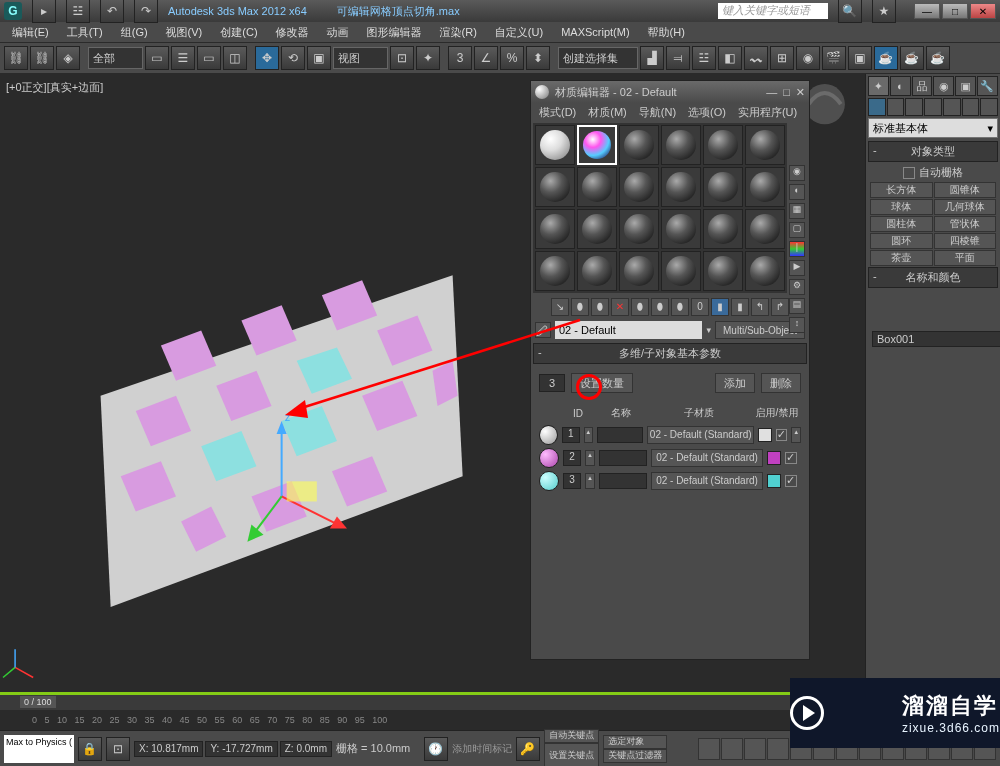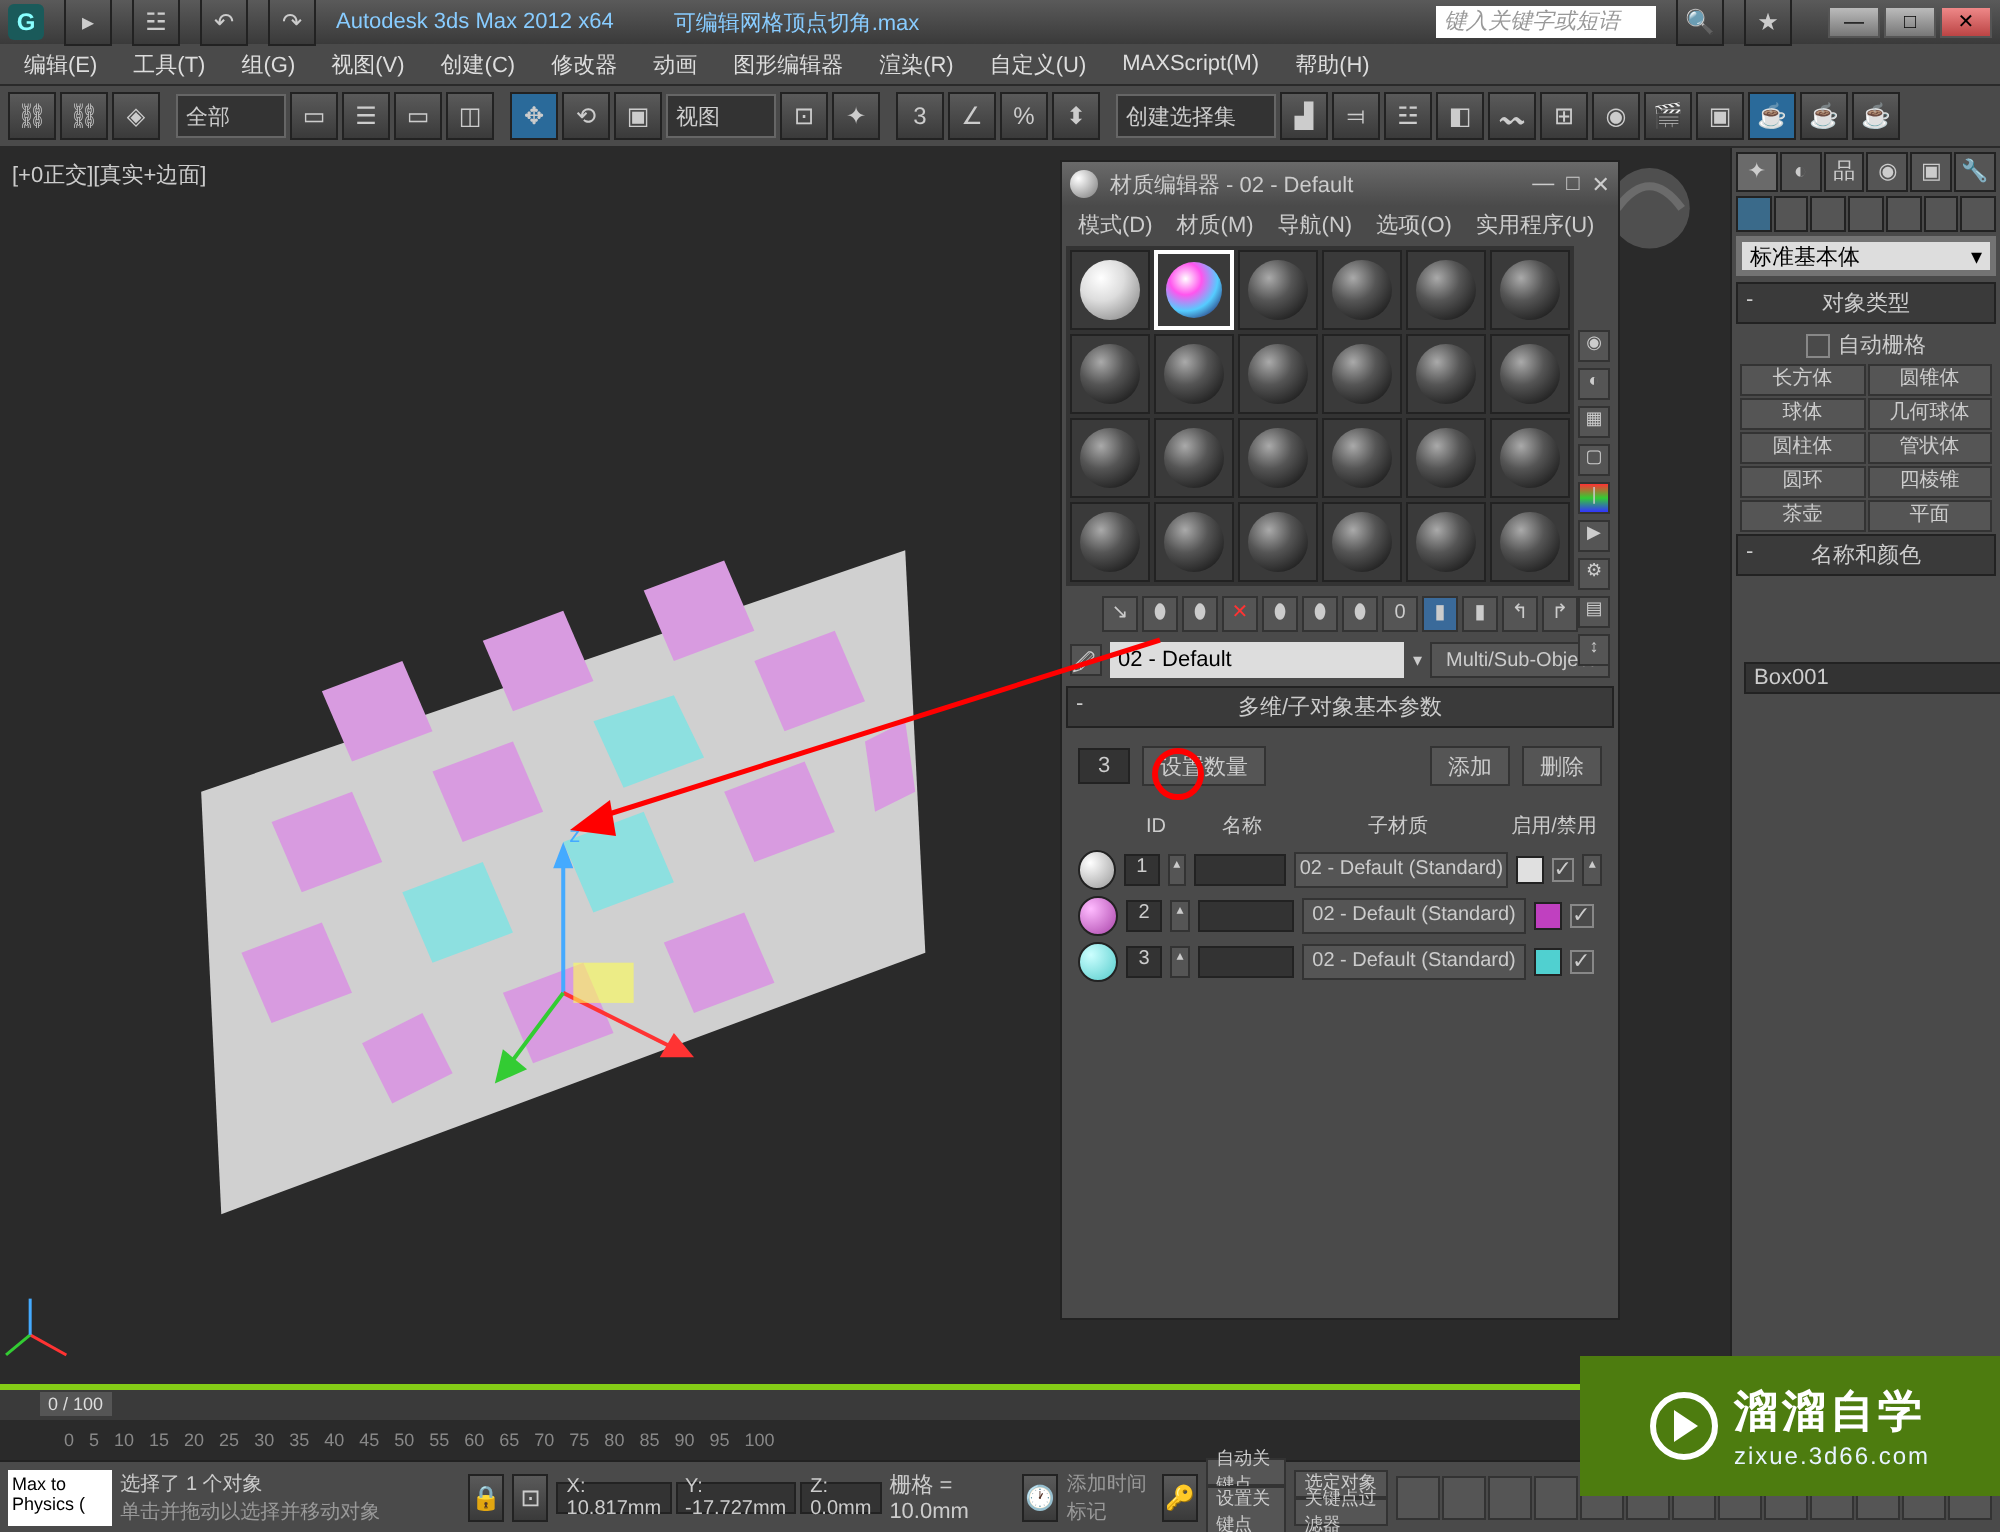--- a/index.html
+++ b/index.html
@@ -76,21 +76,21 @@
 .spn{width:10px;height:16px;background:#555;border:1px solid #333;font-size:7px;text-align:center;}
 
 
 .cmdpanel{width:135px;background:#4a4a4a;border-left:1px solid #222;display:flex;flex-direction:column;padding:2px;}
 .flytabs{display:flex;gap:1px;margin-bottom:2px;}
 .flytabs .ft{flex:1;height:20px;background:#555;border:1px solid #222;font-size:11px;text-align:center;line-height:18px;}
 .flytabs .ft.on{background:#6a6a6a;}
 .catbar{display:flex;gap:1px;margin-bottom:2px;}
 .catbar .cb{flex:1;height:18px;background:#555;border:1px solid #222;}
 .catbar .cb.on{background:#3a6a8a;}
-.droprow{height:20px;background:#ddd;color:#000;border:3px solid #737373;padding:0 4px;display:flex;align-items:center;margin-bottom:2px;}
+.droprow{height:20px;background:#ddd;color:#000;border:1px solid #737373;padding:0 4px;display:flex;align-items:center;margin-bottom:2px;}
 .rhead{background:#3a3a3a;border:1px solid #222;padding:2px;text-align:center;margin:1px 0;position:relative;}
 .rhead .m{position:absolute;left:4px;}
 .autogrid{display:flex;align-items:center;justify-content:center;gap:4px;padding:2px;}
 .primgrid{display:grid;grid-template-columns:1fr 1fr;gap:1px;padding:0 2px;}
 .pbtn{height:16px;background:#555;border:1px solid #333;text-align:center;font-size:10px;line-height:14px;}
 .namecolor{padding:2px 4px;margin-top:40px;}
 .namecolor .ni{display:flex;gap:4px;}
 .namecolor input{flex:1;height:16px;background:#333;border:1px solid #222;color:#ccc;padding:0 4px;font-size:11px;}
 
 
@@ -104,21 +104,21 @@
 .statusbar .coord{display:flex;gap:2px;}
 .statusbar .coord .cbox{height:16px;background:#333;border:1px solid #222;padding:0 4px;font-size:10px;display:flex;align-items:center;}
 .statusbar .navbtns{display:flex;gap:1px;margin-left:auto;}
 .statusbar .navbtns .nb{width:22px;height:22px;background:#555;border:1px solid #333;}
 
 
 .redcircle{position:absolute;width:26px;height:26px;border:3px solid #f00;border-radius:50%;z-index:10;pointer-events:none;}
 svg.arrow{position:absolute;z-index:9;pointer-events:none;}
 
 
-.watermark{position:absolute;right:0;bottom:18px;width:210px;height:70px;background:#4d7c0f;display:flex;align-items:center;justify-content:center;gap:8px;z-index:20;color:#fff;}
+.watermark{position:absolute;right:0;bottom:18px;width:210px;height:70px;background:#0f172a;display:flex;align-items:center;justify-content:space-between;gap:8px;z-index:20;color:#fff;}
 .watermark .play{width:34px;height:34px;border:3px solid #fff;border-radius:50%;display:flex;align-items:center;justify-content:center;}
 .watermark .play::after{content:"";border-left:12px solid #fff;border-top:8px solid transparent;border-bottom:8px solid transparent;margin-left:3px;}
 .watermark .wt{display:flex;flex-direction:column;}
 .watermark .wt .big{font-size:22px;font-weight:bold;letter-spacing:2px;}
 .watermark .wt .sm{font-size:12px;letter-spacing:1px;color:#e8f4ff;}
 
 
 .vpcanvas{position:absolute;inset:0;}
 </style>
 </head>
@@ -433,24 +433,20 @@
 
 <div class="timeline">
   <div class="frame">0 / 100</div>
 </div>
 <div class="track">
   <span class="tn">0 &nbsp; 5 &nbsp; 10 &nbsp; 15 &nbsp; 20 &nbsp; 25 &nbsp; 30 &nbsp; 35 &nbsp; 40 &nbsp; 45 &nbsp; 50 &nbsp; 55 &nbsp; 60 &nbsp; 65 &nbsp; 70 &nbsp; 75 &nbsp; 80 &nbsp; 85 &nbsp; 90 &nbsp; 95 &nbsp; 100</span>
 </div>
 
 <div class="statusbar">
   <div class="prompt">Max to Physics (</div>
-  <div class="stattxt">
-    <div>选择了 1 个对象</div>
-    <div style="color:#999">单击并拖动以选择并移动对象</div>
-  </div>
   <div class="tbtn">🔒</div>
   <div class="tbtn">⊡</div>
   <div class="coord">
     <div class="cbox">X: 10.817mm</div>
     <div class="cbox">Y: -17.727mm</div>
     <div class="cbox">Z: 0.0mm</div>
   </div>
   <div class="cbox" style="background:transparent;border:none">栅格 = 10.0mm</div>
   <div style="width:6px"></div>
   <div class="tbtn">🕐</div>

